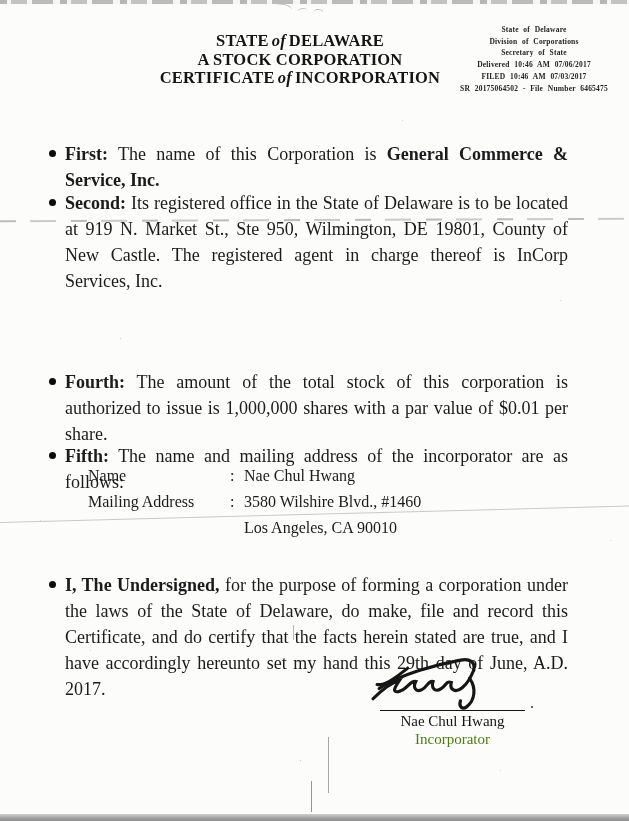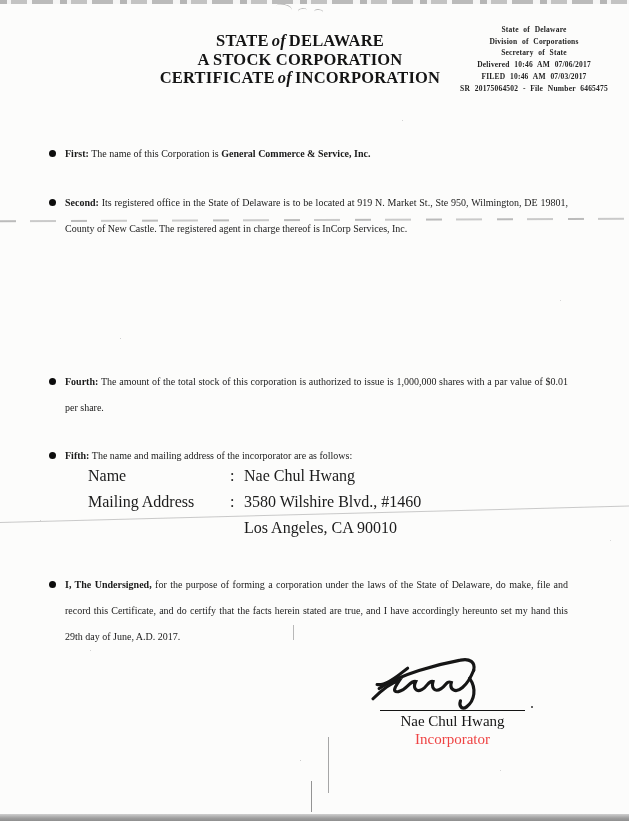--- a/index.html
+++ b/index.html
@@ -13,37 +13,37 @@
     position:absolute;top:32px;left:120px;width:360px;text-align:center;
     font-weight:bold;font-size:16.5px;line-height:18.6px;letter-spacing:.2px;color:#141414;
   }
   .of{font-style:italic;padding:0 3px;}
   .stamp{
     position:absolute;top:24px;right:4px;width:182px;text-align:center;
     font-size:7.5px;line-height:11.7px;font-weight:bold;color:#232323;
     word-spacing:2.6px;letter-spacing:.2px;
   }
   
-  .article{position:absolute;left:48px;width:520px;font-size:10px;line-height:26px;}
+  .article{position:absolute;left:48px;width:520px;font-size:18px;line-height:26px;}
   .bullet{position:absolute;left:1px;top:9px;width:7px;height:7px;background:#0c0c0c;border-radius:50%;}
   .article p{margin:0 0 0 17px;text-align:justify;}
   .lbl{font-weight:bold;}
   .boldseg{font-weight:bold;}
   #a1{top:141px}#a2{top:190px}#a3{top:295px}#a4{top:369px}#a5{top:443px}#a6{top:572px}
   .inc-rows{
     position:absolute;left:88px;top:463px;width:470px;
     display:grid;grid-template-columns:142px 14px auto;
     font-size:16px;line-height:25.8px;
   }
   
   .sig-svg{position:absolute;left:371px;top:655px;width:122px;height:58px;}
   .sig-line{position:absolute;left:380px;top:710px;width:145px;border-top:1.4px solid #141414;}
   .sig-dot{position:absolute;left:531px;top:706px;width:2px;height:2px;background:#333;border-radius:50%;}
   .sig-name{position:absolute;left:374px;top:712px;width:157px;text-align:center;font-size:15px;line-height:19px;color:#161616;}
-  .sig-role{position:absolute;left:374px;top:731px;width:157px;text-align:center;font-size:15px;color:#ef4444;}
+  .sig-role{position:absolute;left:374px;top:731px;width:157px;text-align:center;font-size:15px;color:#4d7c0f;}
   
   .top-band{
     position:absolute;top:0;left:0;width:629px;height:4px;opacity:.5;
     background:repeating-linear-gradient(90deg,#6f6f6f 0 7px,#ececec 7px 11px,#8a8a8a 11px 27px,#f4f4f4 27px 32px,#7a7a7a 32px 53px,#efefef 53px 60px);
   }
   .pencil{position:absolute;border-top:1.5px solid #9a9a9a;border-radius:50%;opacity:.65;}
   .p1{top:4px;left:276px;width:16px;height:7px;transform:rotate(14deg);}
   .p2{top:8px;left:298px;width:9px;height:5px;transform:rotate(-8deg);}
   .p3{top:9px;left:314px;width:9px;height:5px;transform:rotate(6deg);}
   .dashed-line{

